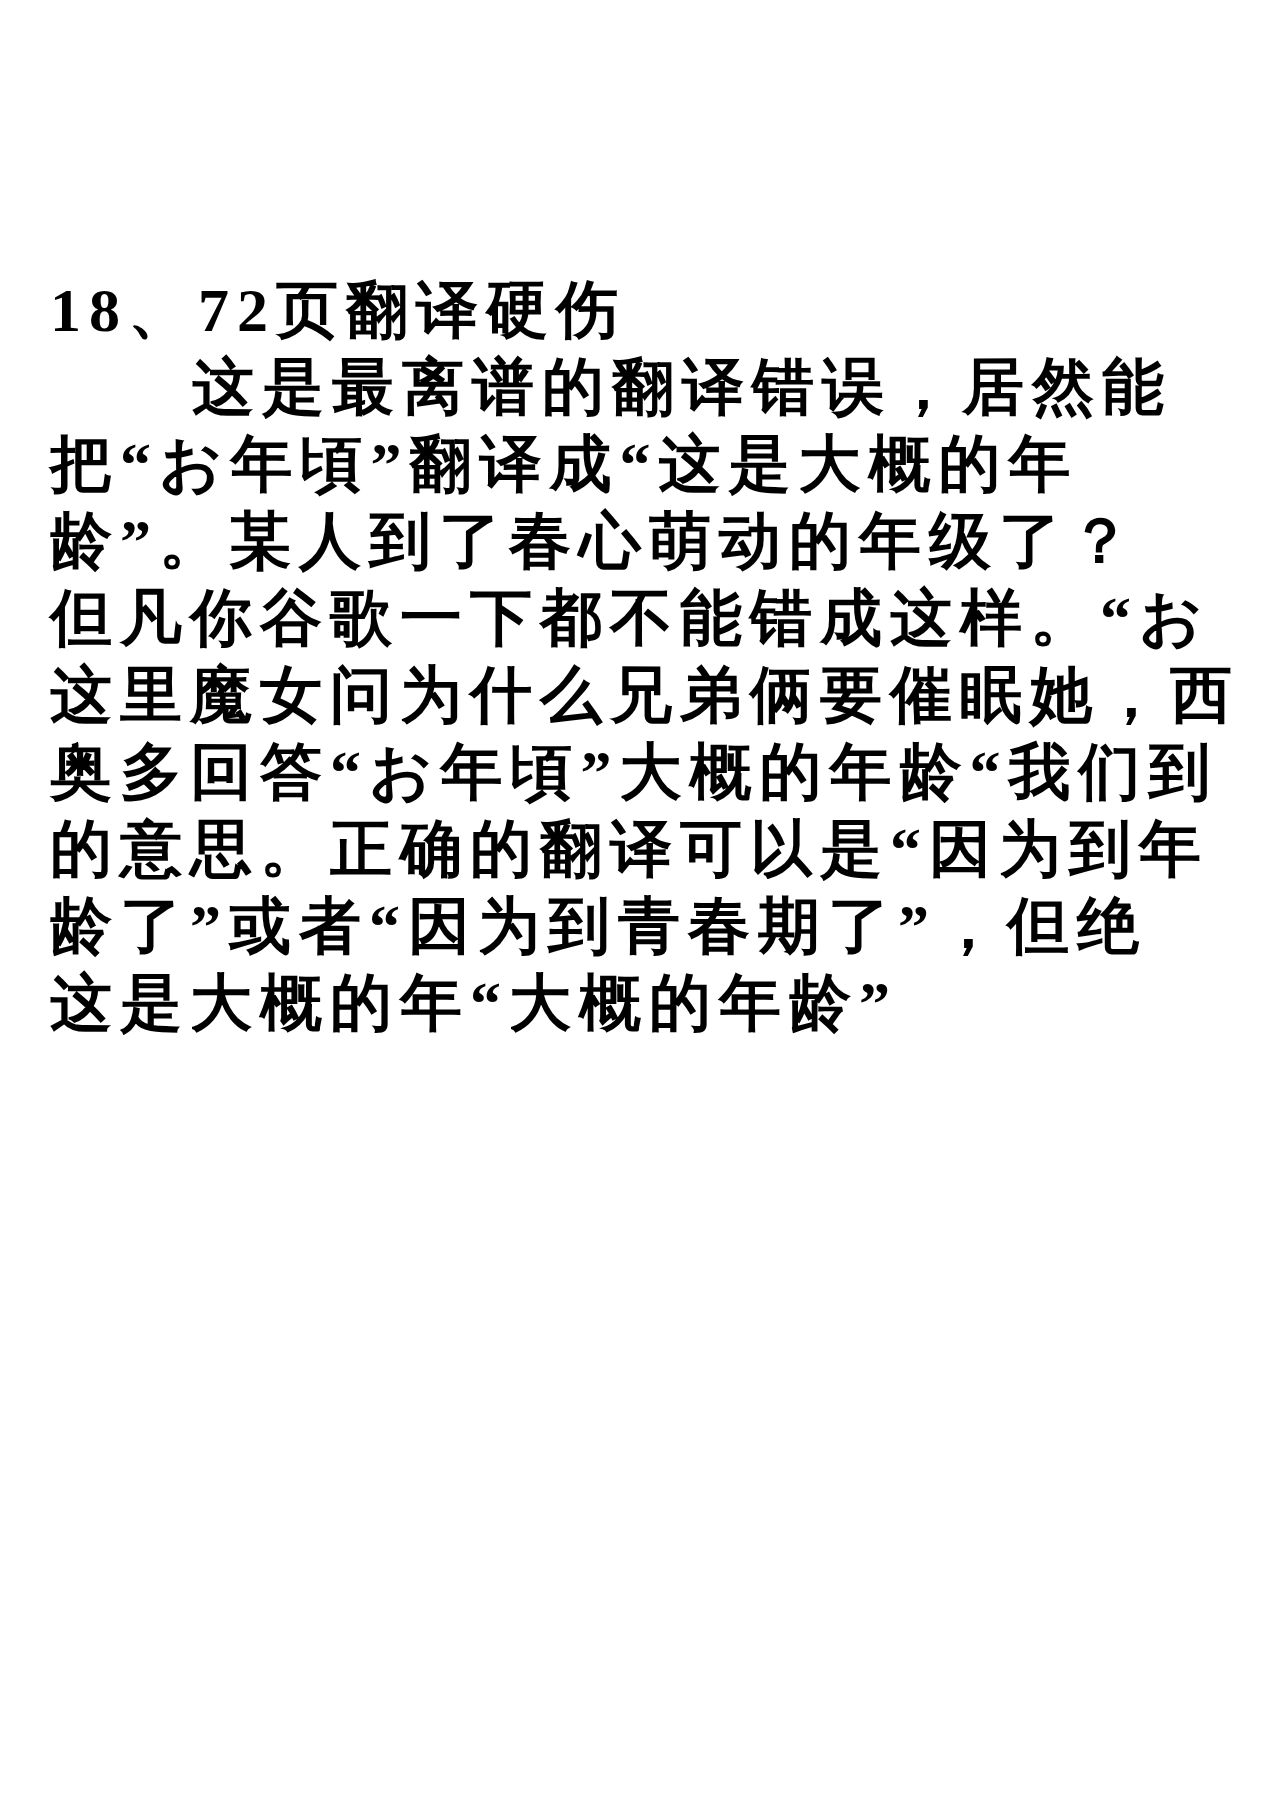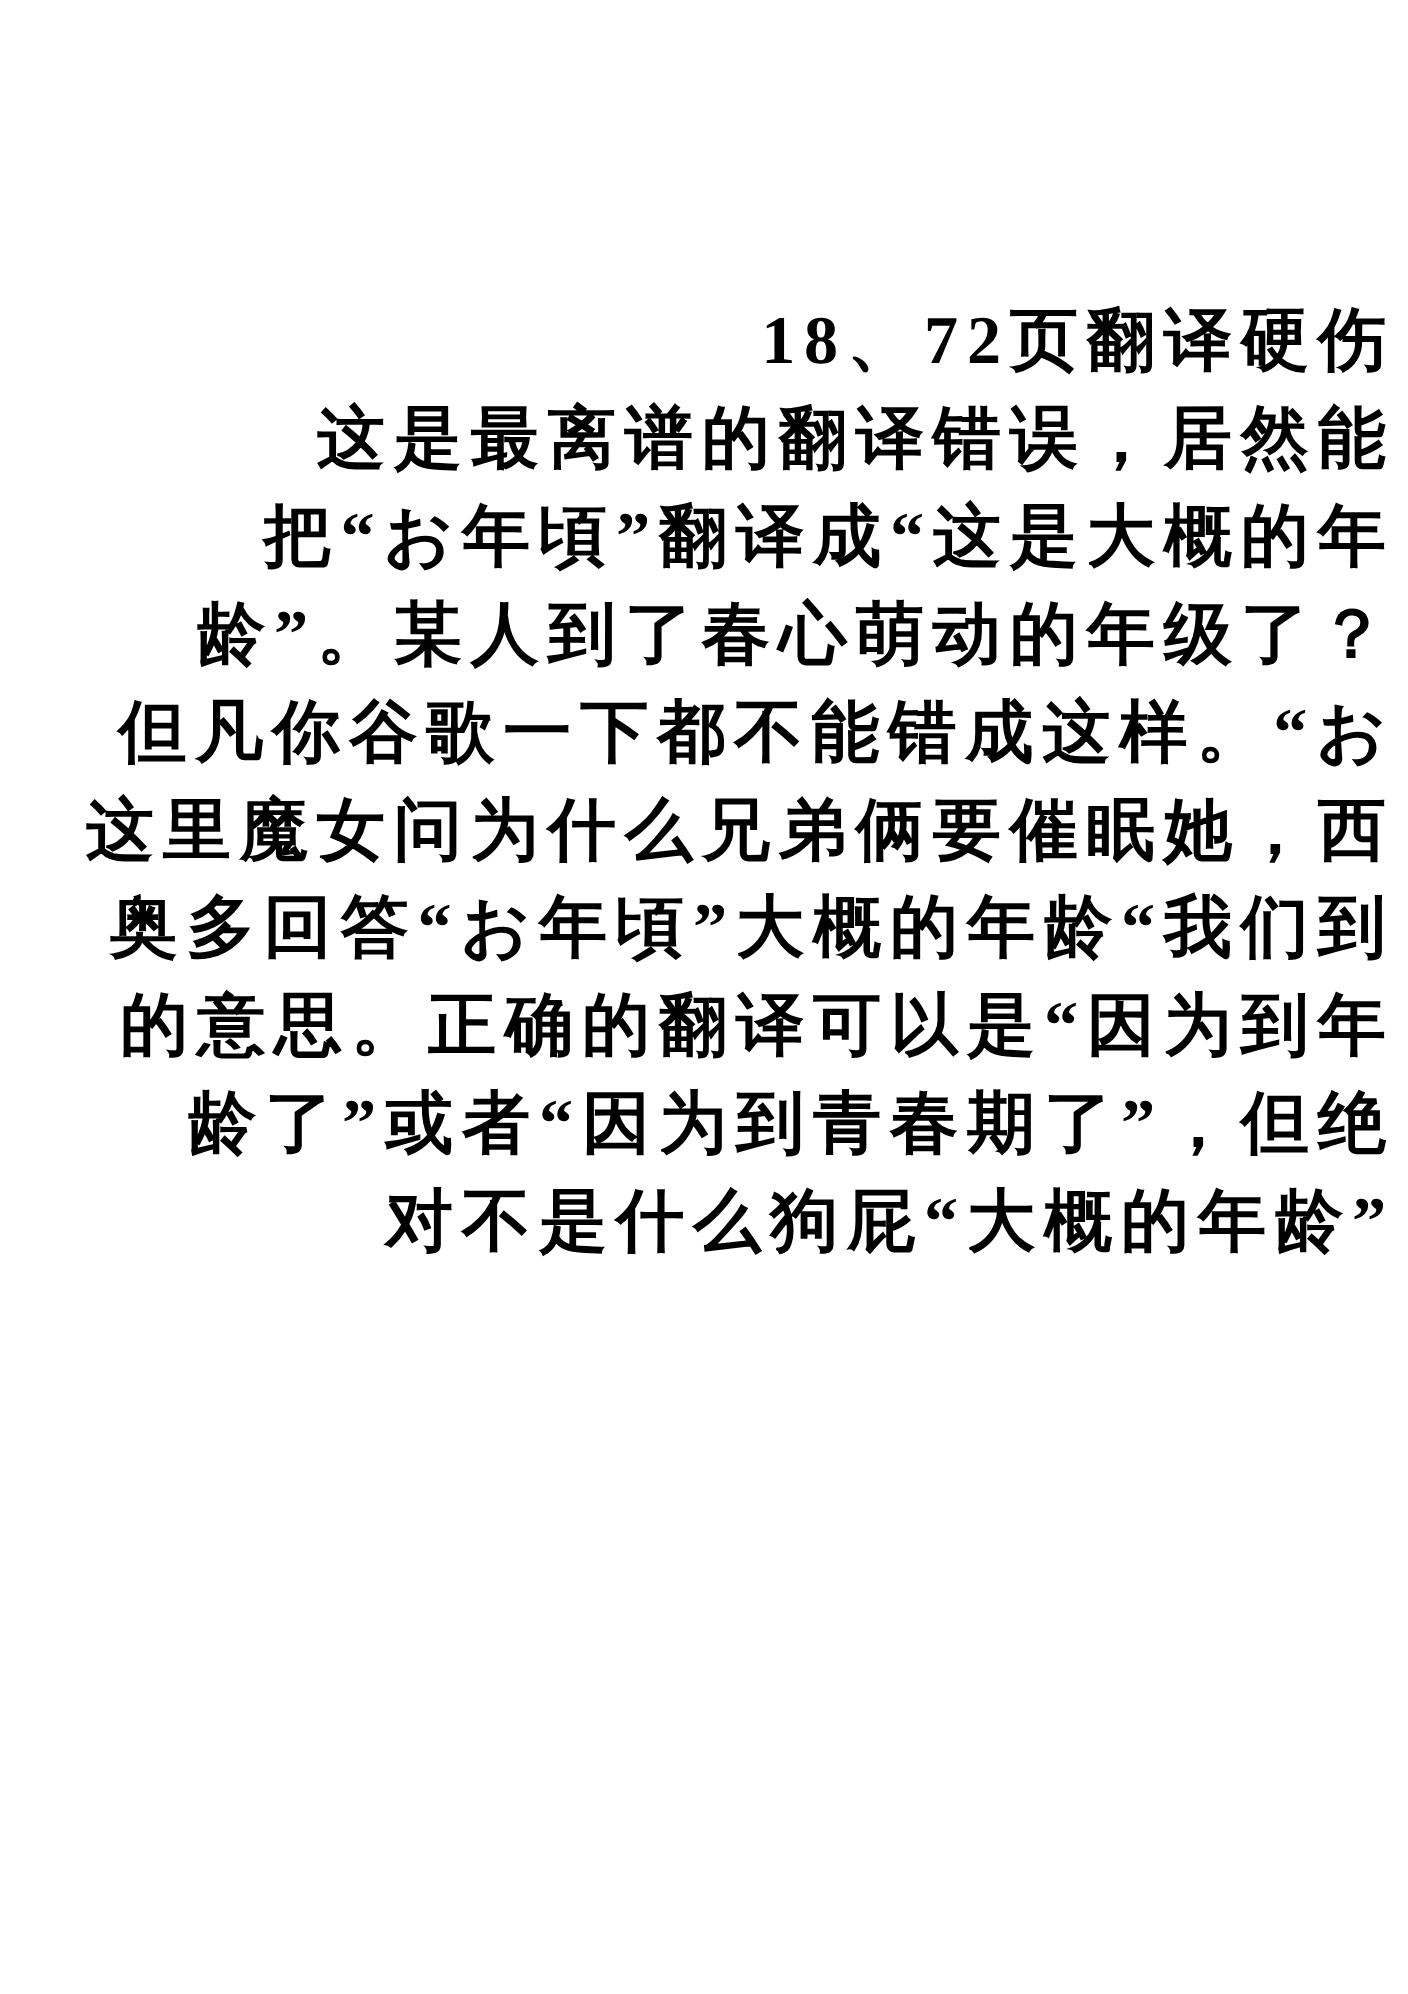--- a/index.html
+++ b/index.html
@@ -6,55 +6,53 @@
     margin: 0;
     padding: 0;
     background: #ffffff;
   }
   .page {
     position: relative;
     width: 1280px;
     height: 1813px;
     background: #ffffff;
     overflow: hidden;
-    text-align: right;
   }
   .doc-text {
     position: absolute;
     left: 50px;
     top: 272px;
     width: 1218px;
     color: #000000;
     font-family: "Liberation Serif", "DejaVu Serif", serif;
     font-size: 62px;
     line-height: 77px;
     letter-spacing: 8px;
     font-weight: 600;
     white-space: nowrap;
   }
   .heading {
     font-weight: 700;
   }
   .body-line {
     font-weight: 600;
-    margin-top: 12px;
   }
   .body-line.indent-first {
     text-indent: 142px;
   }
 </style>
 </head>
 <body>
 
 <div class="page">
   <div class="doc-text">
     <div class="heading">18、72页翻译硬伤</div>
     <div class="body-line indent-first">这是最离谱的翻译错误，居然能</div>
     <div class="body-line">把“お年頃”翻译成“这是大概的年</div>
     <div class="body-line">龄”。某人到了春心萌动的年级了？</div>
     <div class="body-line">但凡你谷歌一下都不能错成这样。“お</div>
     <div class="body-line">这里魔女问为什么兄弟俩要催眠她，西</div>
     <div class="body-line">奥多回答“お年頃”大概的年龄“我们到</div>
     <div class="body-line">的意思。正确的翻译可以是“因为到年</div>
     <div class="body-line">龄了”或者“因为到青春期了”，但绝</div>
-    <div class="body-line">对不是什么狗屁“大概的年龄”</div>
+    <div class="body-line">这是大概的年“大概的年龄”</div>
   </div>
 </div>
 
 </body></html>

